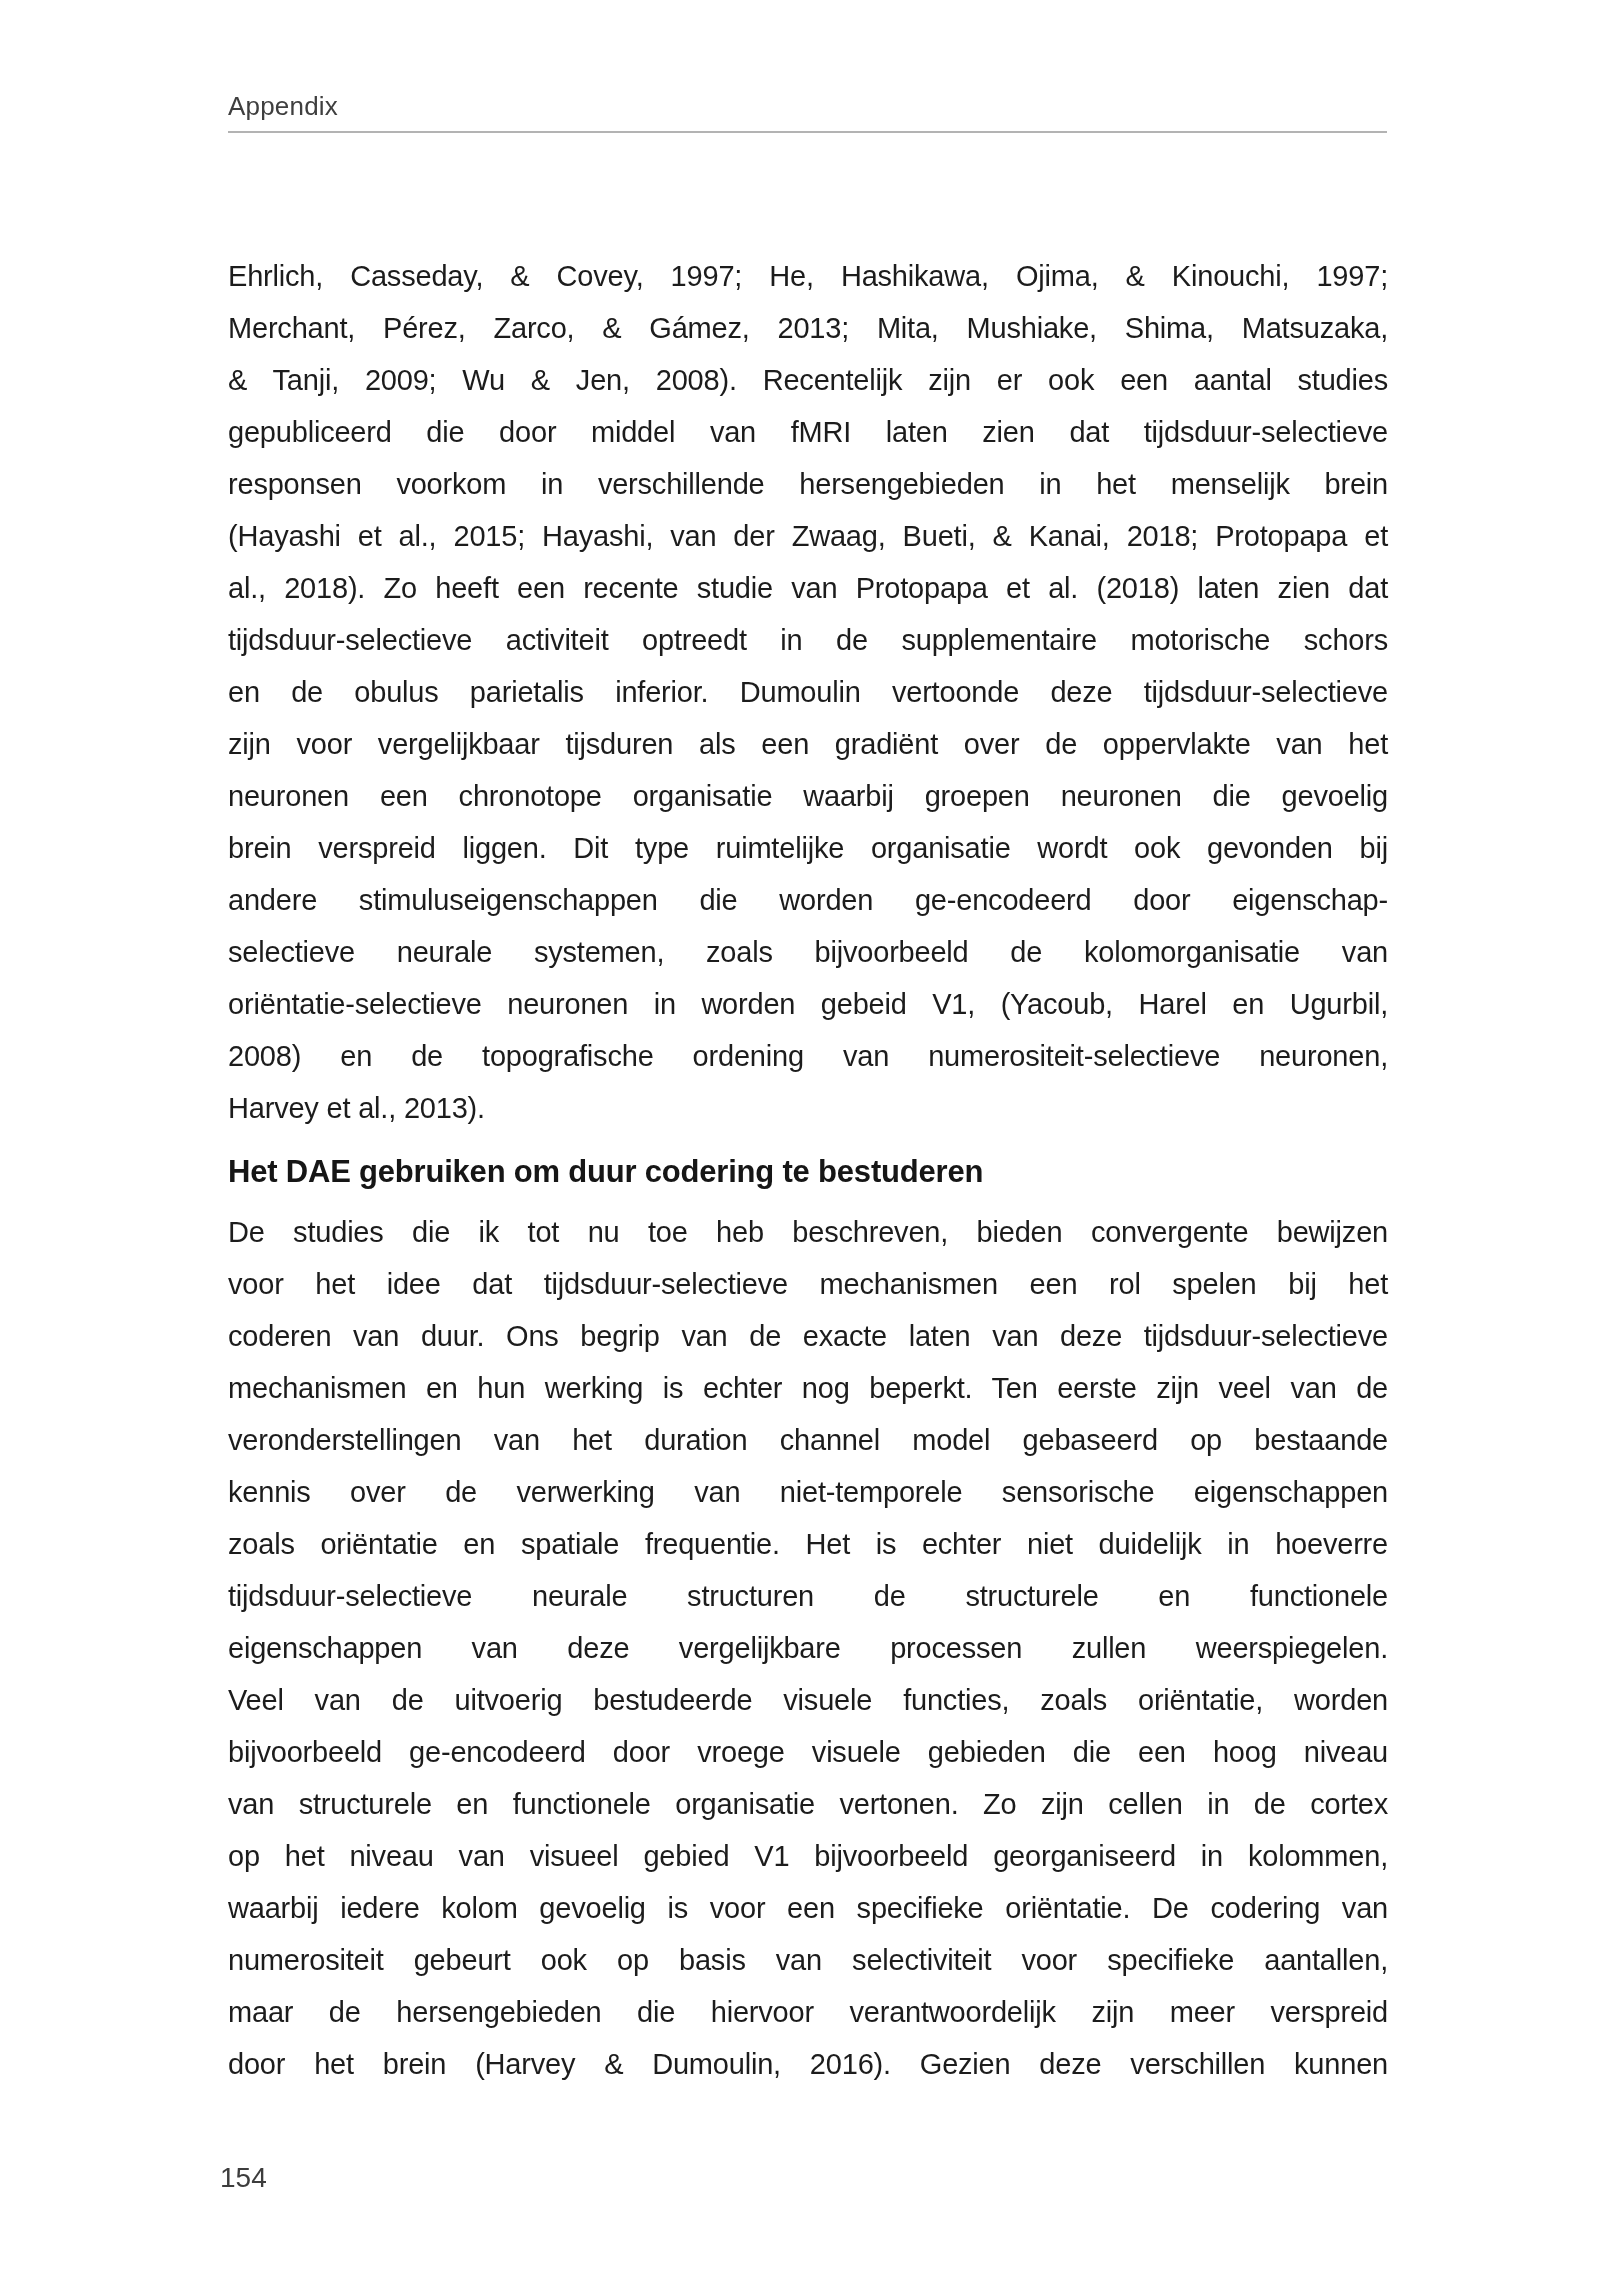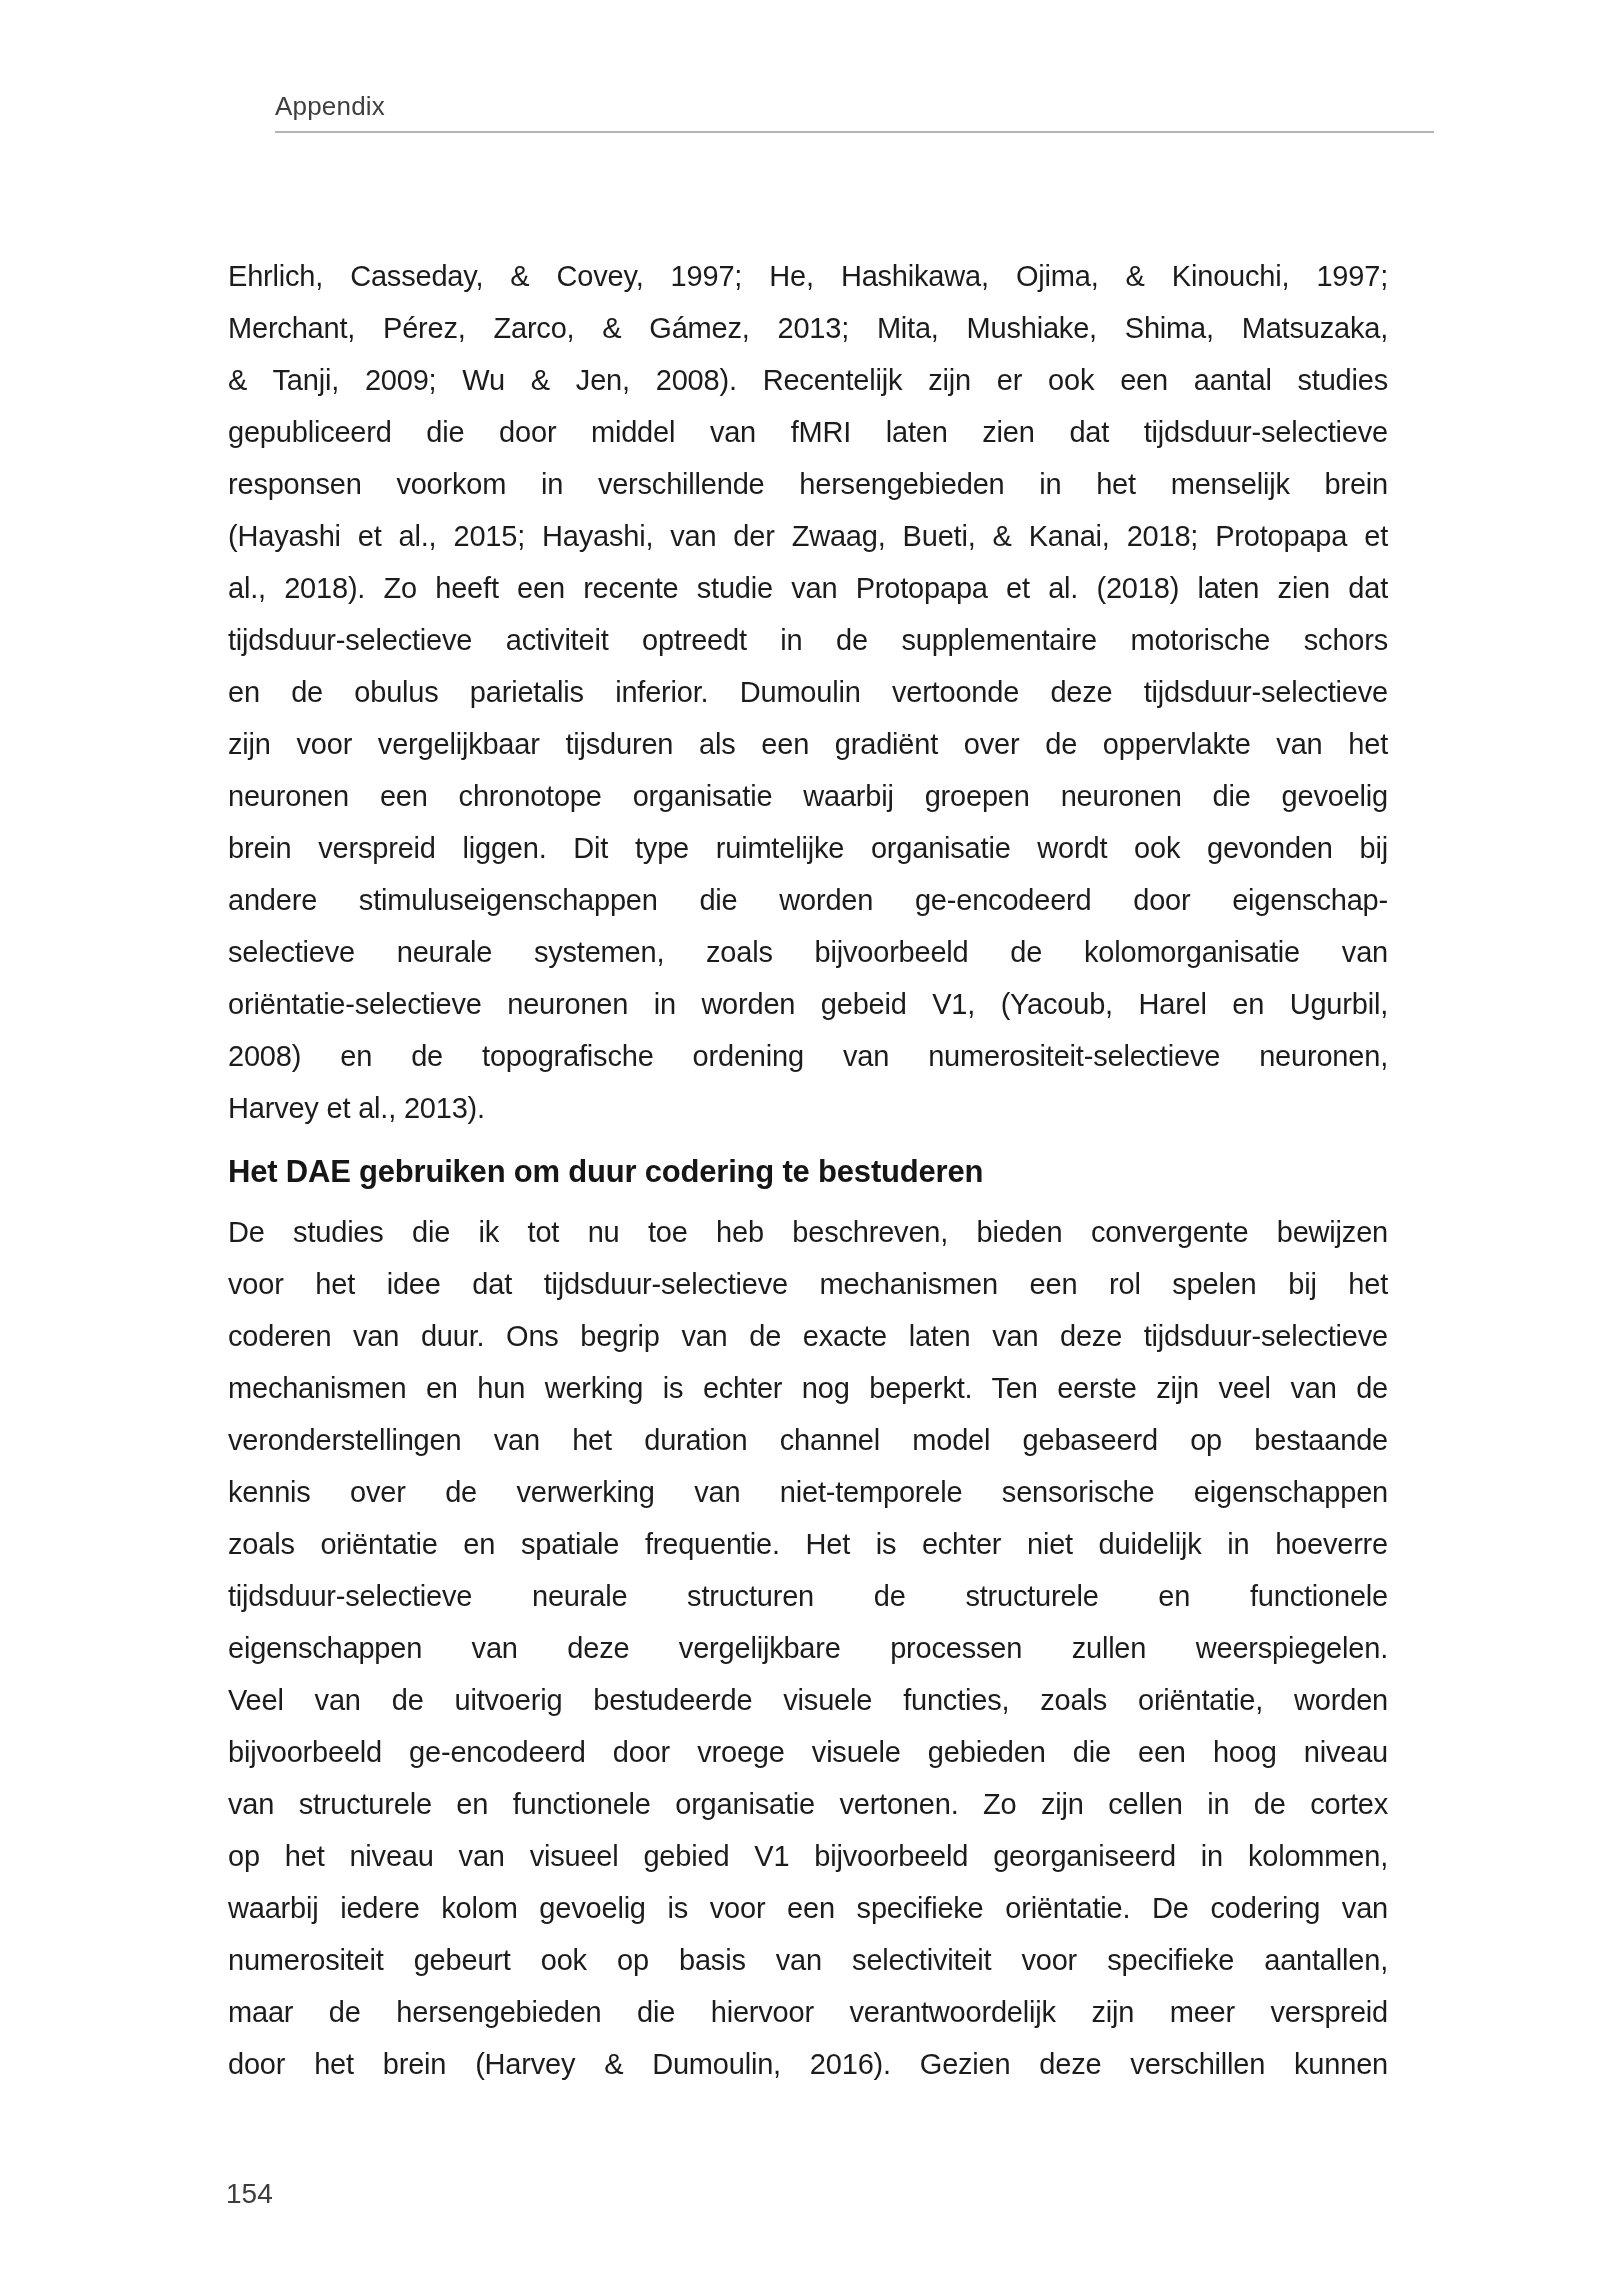--- a/index.html
+++ b/index.html
@@ -17,21 +17,20 @@
     position: absolute;
     left: 228px;
     top: 90px;
     width: 1159px;
     padding-bottom: 9px;
     border-bottom: 2.3px solid #b3b3b3;
     font-size: 26px;
     line-height: 32px;
     color: #3f3f3f;
     letter-spacing: 0.2px;
-    margin-left: 47px;
   }
   .page-body {
     position: absolute;
     left: 228px;
     top: 250px;
     width: 1160px;
   }
   .para .line {
     font-size: 29px;
     line-height: 52px;
@@ -48,26 +47,25 @@
     margin-top: 18px;
     margin-bottom: 13.7px;
     font-size: 31px;
     line-height: 40px;
     font-weight: bold;
     color: #161616;
     letter-spacing: -0.2px;
   }
   .page-footer {
     position: absolute;
-    left: 226px;
+    left: 220px;
     top: 2161px;
     font-size: 28px;
     line-height: 33px;
     color: #3d3d3d;
-    margin-top: 16px;
   }
 </style>
 </head>
 <body>
 
 <div class="page">
 
   <div class="running-header">
     <span>Appendix</span>
   </div>

